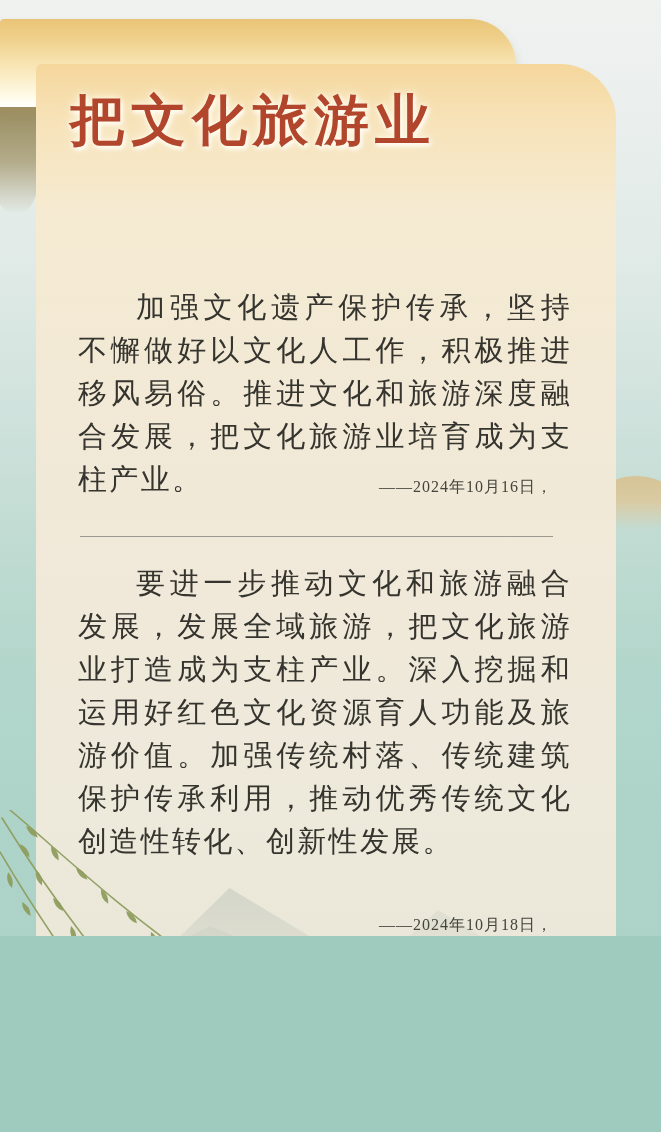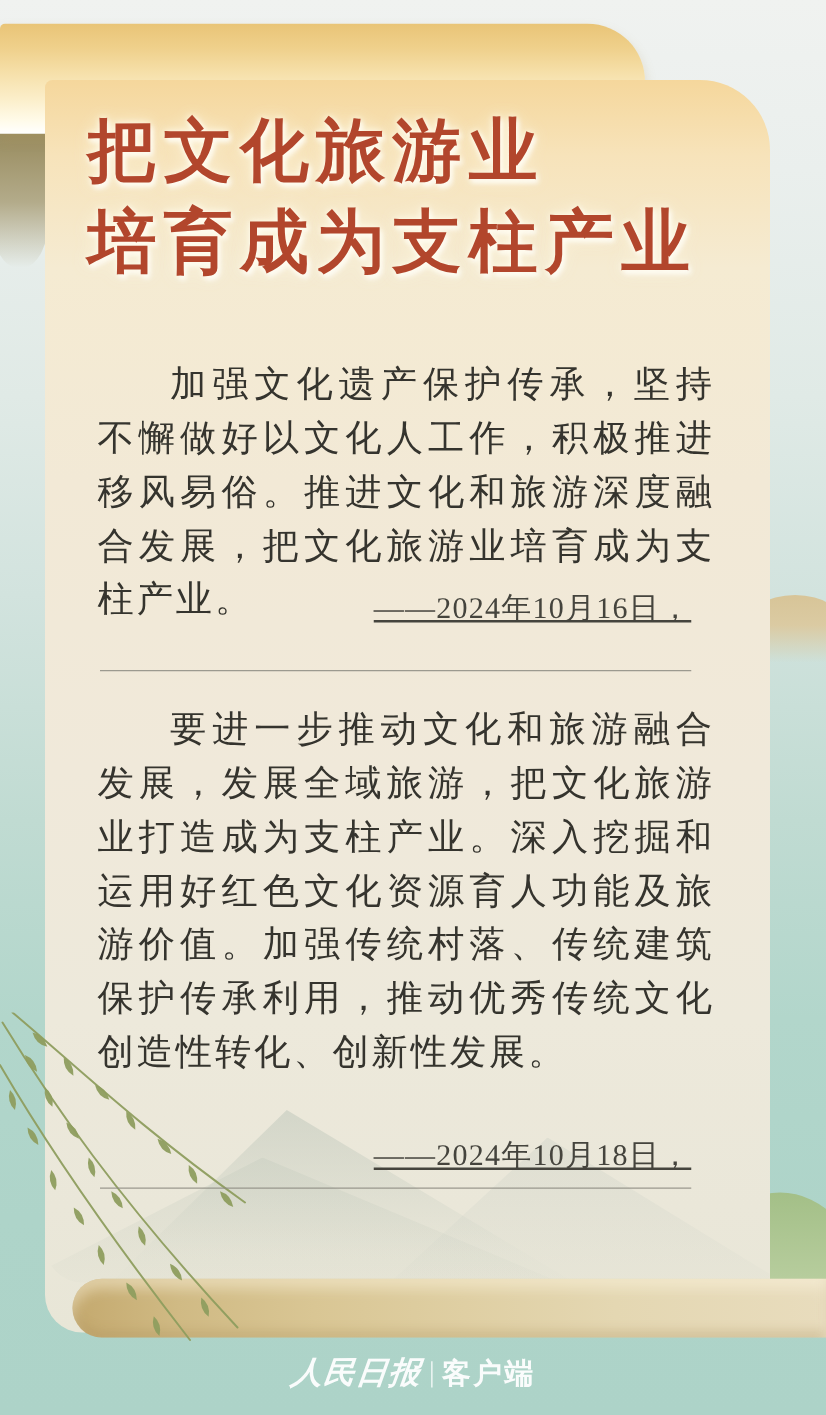--- a/index.html
+++ b/index.html
@@ -2,21 +2,21 @@
 <html><head>
 <meta charset="utf-8">
 <style>
   html,body{margin:0;padding:0;}
   body{
     font-family:"Liberation Sans","DejaVu Sans",sans-serif;
     background:#9fcabe;
   }
   .canvas{
     position:relative;
-    width:661px;height:1132px;
+    width:661px;height:936px;
     overflow:hidden;
     margin:0 auto;
     background:linear-gradient(180deg,
       #f0f2f0 0%, #eaefed 12%, #e0eae6 28%,
       #d2e3de 42%, #c0dbd2 58%, #b2d6cb 72%,
       #aed4c9 86%, #add3c8 100%);
   }
   
   .tan-cloud{
     position:absolute;right:-16px;top:476px;width:82px;height:54px;
@@ -105,22 +105,22 @@
     font-family:Liberation Mono, monospace;
     font-size:29px;line-height:43px;letter-spacing:.08em;
     color:#35342e;
     text-align:justify;text-indent:2em;
   }
   .quote-1{top:288px;}
   .quote-2{top:564px;}
   .attribution{
     position:absolute;left:78px;width:475px;
     font-family:"Liberation Serif","DejaVu Serif",serif;
-    font-size:24px;line-height:30px;letter-spacing:1px;
-    color:#45443d;text-align:right;text-decoration:underline;
+    font-size:16px;line-height:30px;letter-spacing:1px;
+    color:#45443d;text-align:right;
   }
   .attribution-1{top:472px;}
   .attribution-2{top:882px;margin-top:28px;}
   .divider{
     position:absolute;left:80px;width:473px;height:1px;
     background:#8d8c82;opacity:.85;
   }
   .divider-1{top:536px;}
   .divider-2{top:950px;}
   
@@ -192,21 +192,20 @@
       <path transform="translate(76,58) rotate(32)" d="M0 0 Q9 -3 16 4 Q7 7 0 0 Z"></path>
       <path transform="translate(101,79) rotate(50)" d="M0 0 Q9 -3 16 4 Q7 7 0 0 Z"></path>
       <path transform="translate(126,101) rotate(34)" d="M0 0 Q9 -3 16 4 Q7 7 0 0 Z"></path>
       <path transform="translate(151,122) rotate(52)" d="M0 0 Q9 -3 16 4 Q7 7 0 0 Z"></path>
       <path transform="translate(176,143) rotate(36)" d="M0 0 Q9 -3 16 4 Q7 7 0 0 Z"></path>
     </g>
   </svg>
 
   <div class="title">
     <div>把文化旅游业</div>
-    <div>培育成为支柱产业</div>
   </div>
 
   <div class="quote quote-1">加强文化遗产保护传承，坚持不懈做好以文化人工作，积极推进移风易俗。推进文化和旅游深度融合发展，把文化旅游业培育成为支柱产业。</div>
   <div class="attribution attribution-1">
     <div>——2024年10月16日，</div>
   </div>
   <div class="divider divider-1"></div>
 
   <div class="quote quote-2">要进一步推动文化和旅游融合发展，发展全域旅游，把文化旅游业打造成为支柱产业。深入挖掘和运用好红色文化资源育人功能及旅游价值。加强传统村落、传统建筑保护传承利用，推动优秀传统文化创造性转化、创新性发展。</div>
   <div class="attribution attribution-2">

